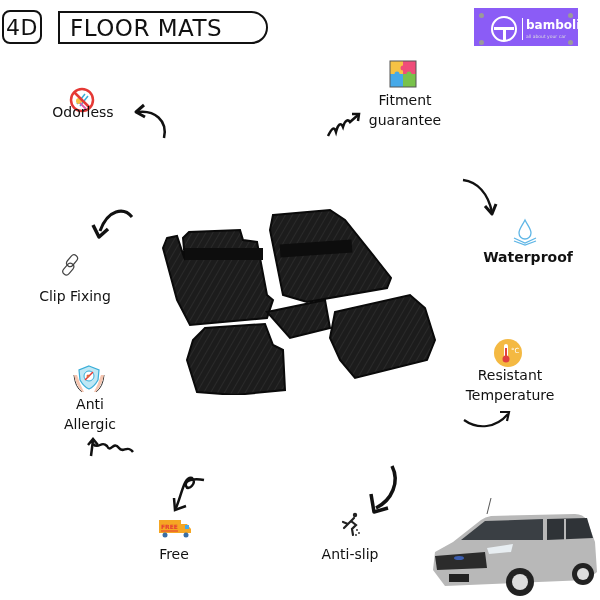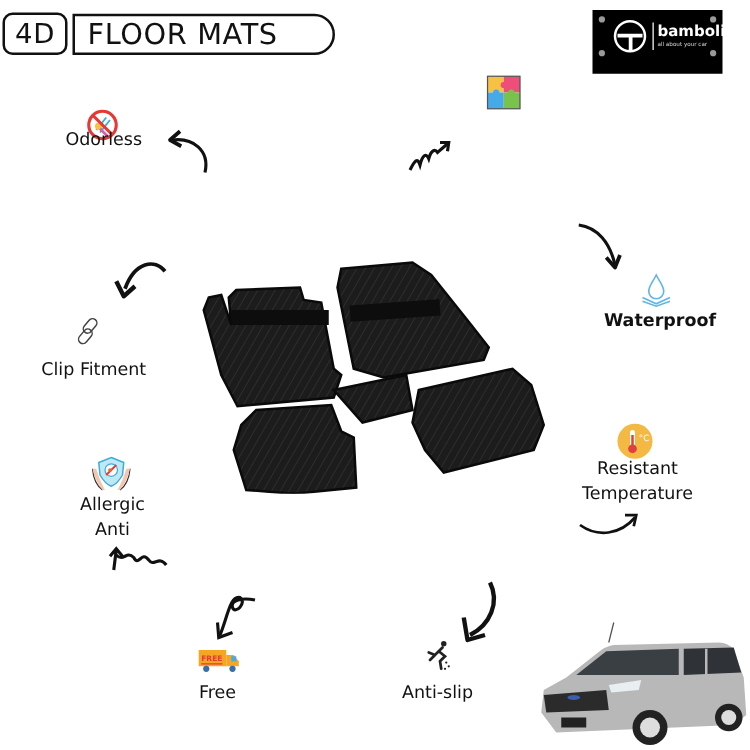--- a/index.html
+++ b/index.html
@@ -2,29 +2,29 @@
 <html><head>
 <meta charset="utf-8">
 <style>
   html, body { margin:0; padding:0; }
   body { width:600px; height:600px; background:#ffffff; position:relative; overflow:hidden;
          font-family:"DejaVu Sans", sans-serif; color:#111; }
   .abs { position:absolute; }
 
   
   .hdr { left:0; top:10px; }
-  .hdr-4d { position:absolute; left:2px; top:0; width:52px; height:34px; border:2.5px solid #111; border-radius:8px;
+  .hdr-4d { position:absolute; left:2px; top:0; width:40px; height:34px; border:2.5px solid #111; border-radius:8px;
             box-sizing:border-box; display:flex; align-items:center; justify-content:center;
             font-size:22px; font-weight:500; letter-spacing:0.5px; }
   .hdr-title { position:absolute; left:58px; top:1px; width:210px; height:33px; border:2px solid #111; border-left:2px solid #111;
                border-radius:0 17px 17px 0; box-sizing:border-box; display:flex; align-items:center; padding-left:10px;
                font-size:23px; letter-spacing:0.5px; }
 
   
-  .brand { left:474px; top:8px; width:104px; height:51px; background:#000000; }
+  .brand { left:474px; top:8px; width:104px; height:38px; background:#8b5cf6; }
   .brand .dot { position:absolute; width:5px; height:5px; border-radius:50%; background:#9a9a9a; }
   .brand .wheel { position:absolute; left:17px; top:8px; width:26px; height:26px; border:2px solid #fff; border-radius:50%; box-sizing:border-box; }
   .brand .wheel:before { content:""; position:absolute; left:1px; right:1px; top:9px; height:3px; background:#fff; }
   .brand .wheel:after { content:""; position:absolute; left:10px; top:11px; width:3px; height:12px; background:#fff; }
   .brand .sep { position:absolute; left:48px; top:10px; width:1px; height:22px; background:#fff; }
   .brand .name { position:absolute; left:52px; top:10px; color:#fff; font-size:12px; font-weight:bold; }
   .brand .tag { position:absolute; left:52px; top:26px; color:#ddd; font-size:4.5px; }
 
   .label { text-align:center; font-size:14px; line-height:20px; color:#111; white-space:nowrap; }
 
@@ -73,20 +73,22 @@
     <rect x="14" y="1" width="13" height="13" fill="#ef4d7a"></rect>
     <rect x="1" y="14" width="13" height="13" fill="#46a9e8"></rect>
     <rect x="14" y="14" width="13" height="13" fill="#79c24b"></rect>
     <circle cx="14" cy="8" r="2.5" fill="#ef4d7a"></circle>
     <circle cx="8" cy="14" r="2.5" fill="#46a9e8"></circle>
     <circle cx="20" cy="14" r="2.5" fill="#79c24b"></circle>
     <rect x="1" y="1" width="26" height="26" fill="none" stroke="#555" stroke-width="1"></rect>
   </svg>
 </div>
 <div class="abs label" style="left:360px;top:90px;width:90px;">
+  <div>Fitment</div>
+  <div>guarantee</div>
 </div>
 <svg class="abs" style="left:326px;top:110px" width="36" height="28" viewBox="0 0 36 28">
   <path d="M2 26 C6 18 8 16 10 22 C12 14 15 12 17 17 C19 10 22 9 24 12 L32 5" fill="none" stroke="#111" stroke-width="2.5"></path>
   <path d="M26 4 L33 4 L32 11" fill="none" stroke="#111" stroke-width="2.5"></path>
 </svg>
 
 <svg class="abs" style="left:460px;top:176px" width="40" height="42" viewBox="0 0 40 42">
   <path d="M3 4 C18 6 28 18 32 36" fill="none" stroke="#111" stroke-width="2.5"></path>
   <path d="M25 30 L32 38 L36 28" fill="none" stroke="#111" stroke-width="3" stroke-linejoin="round"></path>
 </svg>
@@ -105,21 +107,21 @@
   <path d="M44 12 C36 2 20 4 12 26" fill="none" stroke="#111" stroke-width="3"></path>
   <path d="M5 20 L11 32 L20 24" fill="none" stroke="#111" stroke-width="3.5" stroke-linejoin="round"></path>
 </svg>
 <div class="abs" style="left:60px;top:252px;">
   <svg width="22" height="26" viewBox="0 0 22 26">
     <rect x="9" y="2" width="7" height="13" rx="3.5" transform="rotate(40 12 8)" fill="none" stroke="#444" stroke-width="1.2"></rect>
     <rect x="5" y="11" width="7" height="13" rx="3.5" transform="rotate(40 9 17)" fill="none" stroke="#444" stroke-width="1.2"></rect>
   </svg>
 </div>
 <div class="abs label" style="left:30px;top:286px;width:90px;">
-  <span>Clip Fitment</span>
+  <span>Clip Fixing</span>
 </div>
 
 <svg class="abs mats" viewBox="0 0 290 195">
   <defs>
     <pattern id="ribs" width="6" height="6" patternUnits="userSpaceOnUse" patternTransform="rotate(30)">
       <rect width="6" height="6" fill="#1c1c1c"></rect>
       <line x1="0" y1="0" x2="0" y2="6" stroke="#2e2e2e" stroke-width="1.5"></line>
     </pattern>
   </defs>
 
@@ -159,22 +161,22 @@
     <path d="M17 1 L27 5 L26 15 Q22 22 17 24 Q12 22 8 15 L7 5 Z" fill="#bfe8f5" stroke="#3aaed8" stroke-width="1.2"></path>
     <circle cx="17" cy="11" r="5" fill="#fff" stroke="#3aaed8" stroke-width="1"></circle>
     <line x1="13" y1="15" x2="21" y2="7" stroke="#e53935" stroke-width="1.5"></line>
     <circle cx="16" cy="11" r="1.5" fill="#e0693a"></circle>
     <path d="M2 10 Q3 22 10 27 M32 10 Q31 22 24 27" fill="none" stroke="#333" stroke-width="1"></path>
     <path d="M2 10 Q4 20 10 27 L12 27 Q8 20 5 10 Z" fill="#f5c5b0"></path>
     <path d="M32 10 Q30 20 24 27 L22 27 Q26 20 29 10 Z" fill="#f5c5b0"></path>
   </svg>
 </div>
 <div class="abs label" style="left:50px;top:394px;width:80px;">
+  <div>Anti</div>
   <div>Allergic</div>
-  <div>Anti</div>
 </div>
 <svg class="abs" style="left:85px;top:436px" width="50" height="22" viewBox="0 0 50 22">
   <path d="M6 20 L8 4 M3 9 L8 3 L13 9" fill="none" stroke="#111" stroke-width="2.5"></path>
   <path d="M8 8 C14 14 16 4 22 10 C26 18 28 4 34 12 C38 18 42 8 48 16" fill="none" stroke="#111" stroke-width="2.5"></path>
 </svg>
 
 <svg class="abs" style="left:170px;top:474px" width="36" height="40" viewBox="0 0 36 40">
   <path d="M34 6 C24 4 14 6 16 12 C18 18 28 8 22 4 C14 2 12 20 6 34" fill="none" stroke="#111" stroke-width="2.5"></path>
   <path d="M4 24 L5 36 L16 32" fill="none" stroke="#111" stroke-width="2.5"></path>
 </svg>

